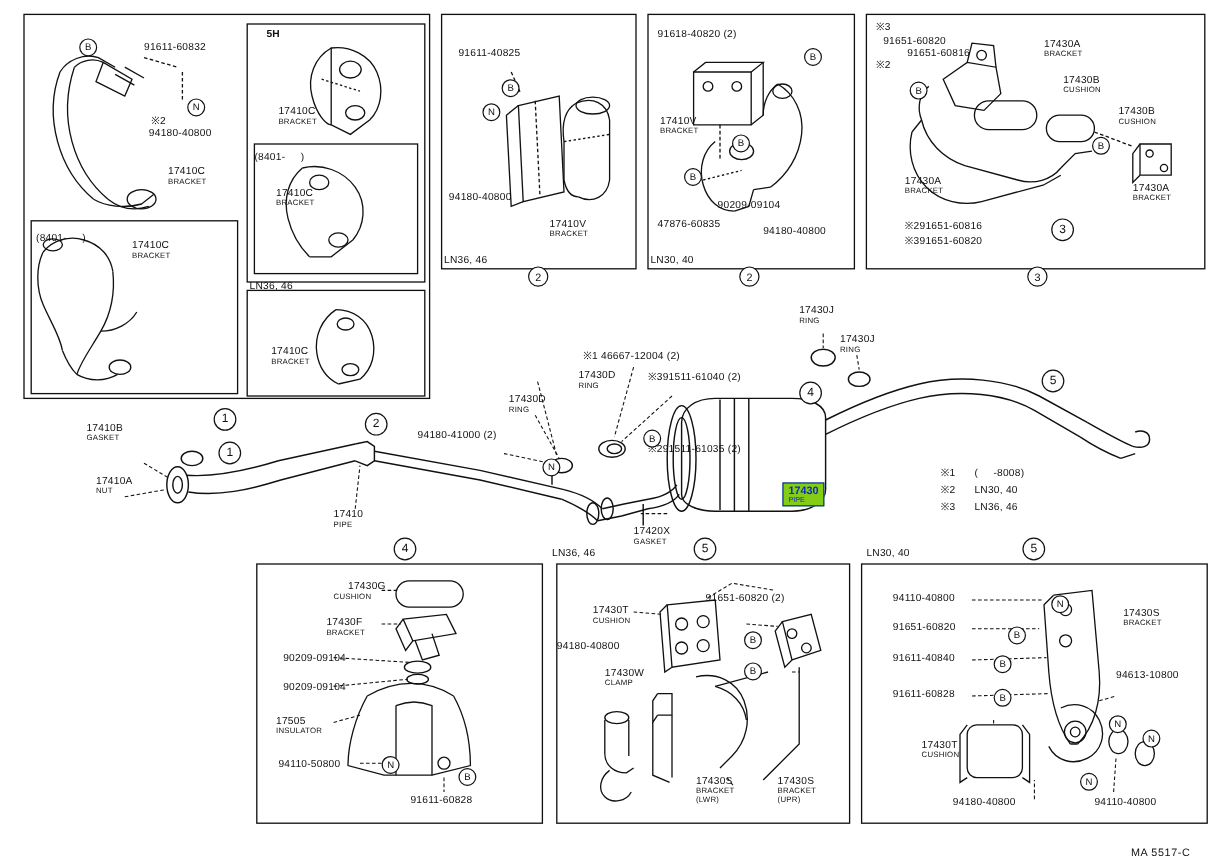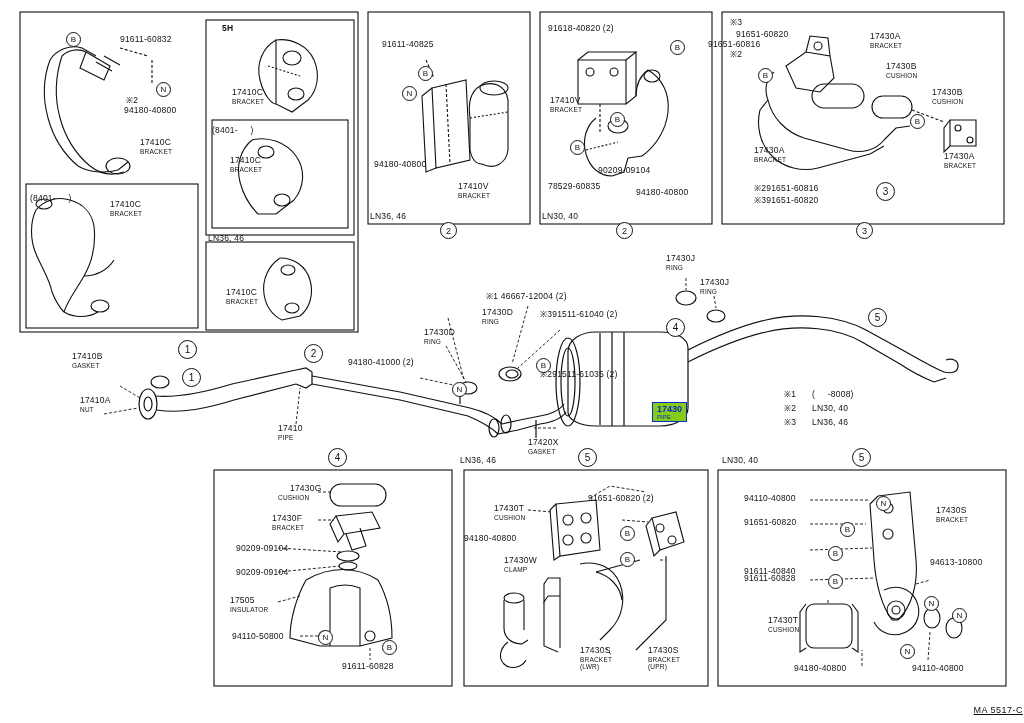--- a/index.html
+++ b/index.html
@@ -20,21 +20,21 @@
   .circb{width:17px;height:17px;font-size:10px;}
   .node{position:absolute;border:1.1px solid #111;border-radius:50%;
         width:13px;height:13px;display:flex;align-items:center;justify-content:center;
         font-size:8px;background:#fff;}
   .hl{position:absolute;border:1.6px solid #0a2ad0;color:#0a2ad0;
       background:#84cc16;font-size:9px;font-weight:bold;padding:1px 4px;}
   .hl .p{font-size:6px;font-weight:normal;display:block;line-height:6px;}
   .wm{position:absolute;left:330px;top:248px;width:400px;height:230px;
       opacity:.09;font-size:150px;color:#b08a3a;font-family:"Liberation Serif",serif;
       display:flex;align-items:center;justify-content:center;pointer-events:none;}
-  .code{position:absolute;right:1px;bottom:8px;font-size:9px;letter-spacing:.5px;text-decoration:underline;}
+  .code{position:absolute;right:32px;bottom:8px;font-size:9px;letter-spacing:.5px;}
 </style>
 </head>
 <body>
 
 <div id="sheet">
 
   <svg width="1024" height="723">
     <g fill="none" stroke="#111" stroke-width="1.1">
 
       <rect x="20" y="12" width="338" height="320"></rect>
@@ -309,31 +309,31 @@
   <div class="lbl sub" style="left:458px;top:192px;">BRACKET</div>
   <div class="lbl" style="left:370px;top:212px;">LN36, 46</div>
   <div class="circ circs" style="left:440px;top:222px;">2</div>
   <div class="node" style="left:418px;top:66px;">B</div>
   <div class="node" style="left:402px;top:86px;">N</div>
 
   <div class="lbl" style="left:548px;top:24px;">91618-40820 (2)</div>
   <div class="lbl" style="left:550px;top:96px;">17410V</div>
   <div class="lbl sub" style="left:550px;top:106px;">BRACKET</div>
   <div class="lbl" style="left:598px;top:166px;">90209-09104</div>
-  <div class="lbl" style="left:548px;top:182px;">78529-60835</div>
+  <div class="lbl" style="left:548px;top:182px;">47876-60835</div>
   <div class="lbl" style="left:636px;top:188px;">94180-40800</div>
   <div class="lbl" style="left:542px;top:212px;">LN30, 40</div>
   <div class="circ circs" style="left:616px;top:222px;">2</div>
   <div class="node" style="left:670px;top:40px;">B</div>
   <div class="node" style="left:610px;top:112px;">B</div>
   <div class="node" style="left:570px;top:140px;">B</div>
 
   <div class="lbl" style="left:730px;top:18px;">※3</div>
   <div class="lbl" style="left:736px;top:30px;">91651-60820</div>
-  <div class="lbl" style="left:708px;top:40px;">91651-60816</div>
+  <div class="lbl" style="left:756px;top:40px;">91651-60816</div>
   <div class="lbl" style="left:730px;top:50px;">※2</div>
   <div class="lbl" style="left:870px;top:32px;">17430A</div>
   <div class="lbl sub" style="left:870px;top:42px;">BRACKET</div>
   <div class="lbl" style="left:886px;top:62px;">17430B</div>
   <div class="lbl sub" style="left:886px;top:72px;">CUSHION</div>
   <div class="lbl" style="left:932px;top:88px;">17430B</div>
   <div class="lbl sub" style="left:932px;top:98px;">CUSHION</div>
   <div class="lbl" style="left:754px;top:146px;">17430A</div>
   <div class="lbl sub" style="left:754px;top:156px;">BRACKET</div>
   <div class="lbl" style="left:944px;top:152px;">17430A</div>
@@ -414,21 +414,21 @@
   <div class="lbl" style="left:648px;top:646px;">17430S</div>
   <div class="lbl sub" style="left:648px;top:656px;white-space:pre-line;">BRACKET
 (UPR)</div>
   <div class="node" style="left:620px;top:526px;">B</div>
   <div class="node" style="left:620px;top:552px;">B</div>
 
   <div class="lbl" style="left:722px;top:456px;">LN30, 40</div>
   <div class="circ circb" style="left:852px;top:448px;">5</div>
   <div class="lbl" style="left:744px;top:494px;">94110-40800</div>
   <div class="lbl" style="left:744px;top:518px;">91651-60820</div>
-  <div class="lbl" style="left:744px;top:567px;text-align:center;">91611-40840</div>
+  <div class="lbl" style="left:744px;top:544px;text-align:center;">91611-40840</div>
   <div class="lbl" style="left:744px;top:574px;">91611-60828</div>
   <div class="lbl" style="left:768px;top:616px;">17430T</div>
   <div class="lbl sub" style="left:768px;top:626px;">CUSHION</div>
   <div class="lbl" style="left:936px;top:506px;">17430S</div>
   <div class="lbl sub" style="left:936px;top:516px;">BRACKET</div>
   <div class="lbl" style="left:930px;top:558px;">94613-10800</div>
   <div class="lbl" style="left:794px;top:664px;">94180-40800</div>
   <div class="lbl" style="left:912px;top:664px;">94110-40800</div>
   <div class="node" style="left:876px;top:496px;">N</div>
   <div class="node" style="left:840px;top:522px;">B</div>

